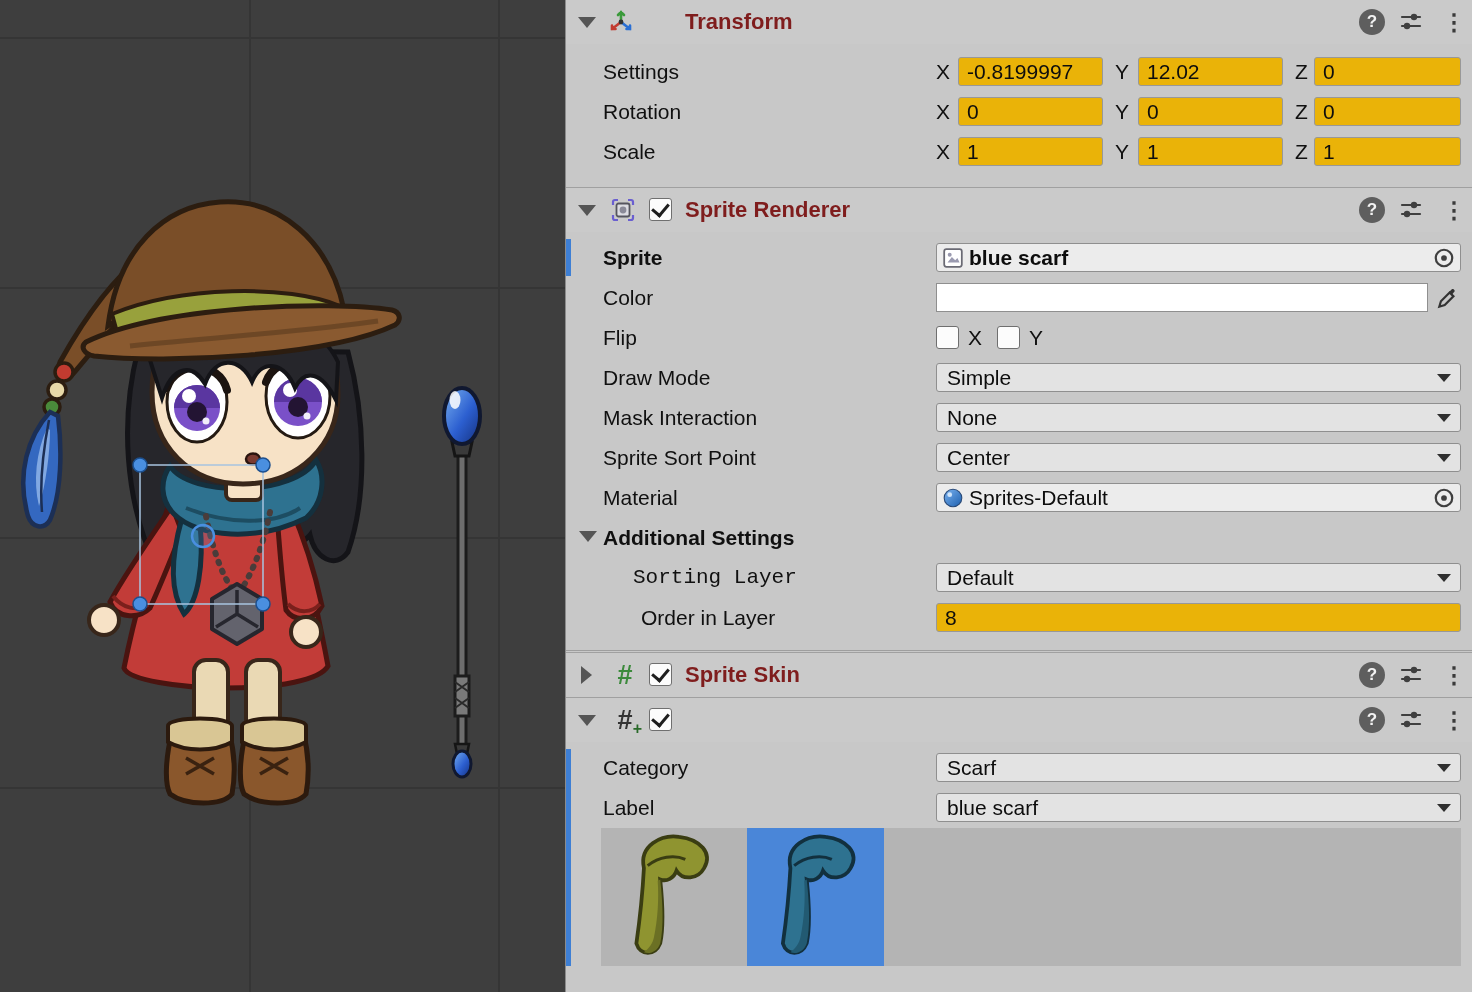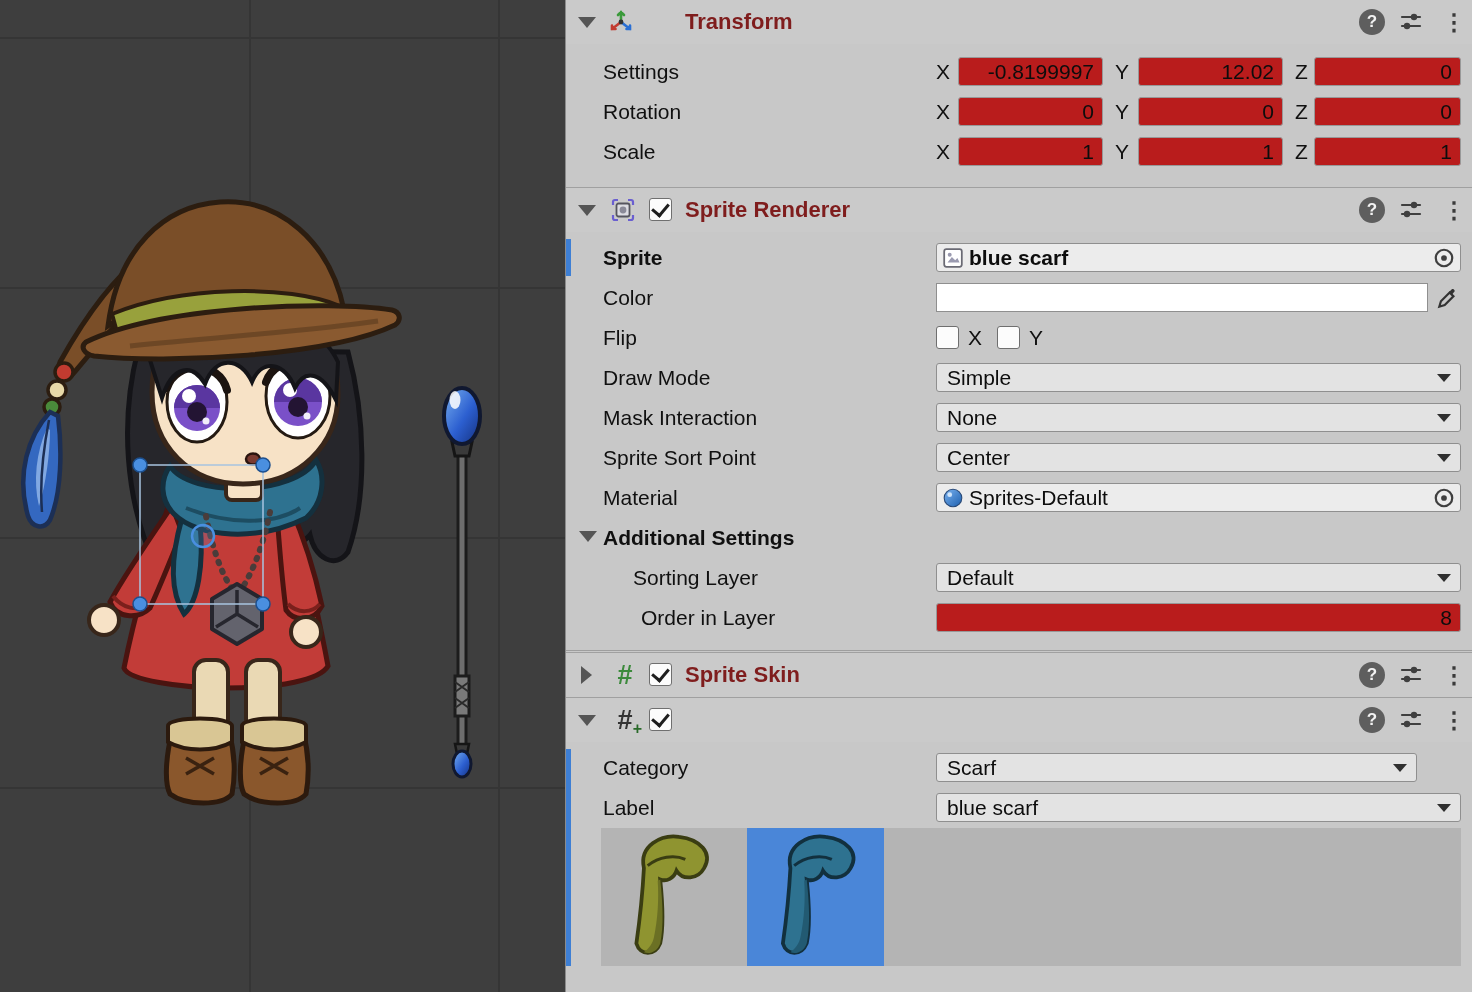--- a/index.html
+++ b/index.html
@@ -20,21 +20,21 @@
   .help{border-radius:50%;background:#5e5e5e;color:#f2f2f2;font-size:17px;font-weight:bold;text-align:center;line-height:26px;}
   .kebab{color:#3a3a3a;font-size:23px;font-weight:bold;text-align:center;line-height:26px;}
   .checkbox{position:absolute;width:23px;height:23px;background:#fcfcfc;border:1px solid #6f6f6f;border-radius:3px;box-sizing:border-box;}
   .checkbox.checked::after{content:"";position:absolute;left:5px;top:1px;width:8px;height:13px;border:solid #1e1e1e;border-width:0 3px 3px 0;transform:rotate(40deg);}
   .hash{position:absolute;top:8px;width:26px;height:28px;font-weight:bold;font-size:27px;line-height:28px;text-align:center;}
   .hash .plus{position:absolute;right:-4px;bottom:-3px;font-size:16px;line-height:16px;font-weight:bold;}
   .plabel{position:absolute;left:37px;height:29px;line-height:29px;color:#101010;white-space:nowrap;}
   .plabel.sub{left:67px;}
   .bold{font-weight:bold;}
   .axis{position:absolute;height:29px;line-height:29px;color:#101010;}
-  .tfield{position:absolute;height:29px;background:#b91c1c;border:1px solid #989898;border-radius:3px;line-height:27px;padding:0 8px;box-sizing:border-box;color:#0d0d0d;white-space:nowrap;overflow:hidden;text-align:right;}
+  .tfield{position:absolute;height:29px;background:#eab308;border:1px solid #989898;border-radius:3px;line-height:27px;padding:0 8px;box-sizing:border-box;color:#0d0d0d;white-space:nowrap;overflow:hidden;}
   .drop{position:absolute;height:29px;background:#e3e3e3;border:1px solid #8f8f8f;border-radius:3px;box-sizing:border-box;}
   .drop .dtext{position:absolute;left:10px;top:0;height:27px;line-height:27px;white-space:nowrap;}
   .drop .arrow{position:absolute;right:9px;top:10px;width:0;height:0;border-left:7px solid transparent;border-right:7px solid transparent;border-top:8px solid #2f2f2f;}
   .objfield{position:absolute;height:29px;background:#ececec;border:1px solid #8f8f8f;border-radius:3px;box-sizing:border-box;}
   .objfield .otext{position:absolute;left:32px;top:0;height:27px;line-height:27px;white-space:nowrap;}
   .objfield .oicon{position:absolute;left:5px;top:3px;}
   .objfield .picker{position:absolute;right:5px;top:3px;}
   .colorbar{position:absolute;height:29px;background:#ffffff;border:1px solid #8f8f8f;box-sizing:border-box;}
   .sep{position:absolute;left:0;width:906px;height:1px;background:#9e9e9e;}
   .override{position:absolute;left:0;width:5px;background:#3e7fd4;}
@@ -292,21 +292,21 @@
       <span class="otext">Sprites-Default</span>
       <svg class="picker" width="22" height="22" viewBox="0 0 20 20">
         <circle cx="10" cy="10" r="7.5" fill="none" stroke="#3f3f3f" stroke-width="2"></circle>
           <circle cx="10" cy="10" r="2.6" fill="#3f3f3f"></circle>
       </svg>
     </div>
 
     <div class="tri-down" style="left:13px;top:531px;"></div>
     <div class="plabel bold" style="top:523px;">Additional Settings</div>
 
-    <div class="plabel sub" style="top:563px;">Sorting Layer</div>
+    <div class="plabel sub" style="top:563px;font-family:Liberation Mono, monospace;">Sorting Layer</div>
     <div class="drop" style="top:563px;left:370px;width:525px;text-align:center;">
       <span class="dtext">Default</span>
       <span class="arrow"></span>
     </div>
 
     <div class="plabel sub" style="top:603px;margin-left:8px;">Order in Layer</div>
     <div class="tfield" style="top:603px;left:370px;width:525px;">8</div>
 
     <div class="sep" style="top:650px;"></div>
 
@@ -342,21 +342,21 @@
           </g>
         <circle cx="16" cy="8" r="3.2" fill="#3f3f3f"></circle>
           <circle cx="9" cy="17" r="3.2" fill="#3f3f3f"></circle>
       </svg>
       <div class="hicon kebab" style="left:875px;">⋮</div>
     </div>
 
     <div class="override" style="top:749px;height:217px;"></div>
 
     <div class="plabel" style="top:753px;">Category</div>
-    <div class="drop" style="top:753px;left:370px;width:481px;">
+    <div class="drop" style="top:753px;left:370px;width:525px;">
       <span class="dtext">Scarf</span>
       <span class="arrow"></span>
     </div>
 
     <div class="plabel" style="top:793px;">Label</div>
     <div class="drop" style="top:793px;left:370px;width:525px;">
       <span class="dtext">blue scarf</span>
       <span class="arrow"></span>
     </div>
 

